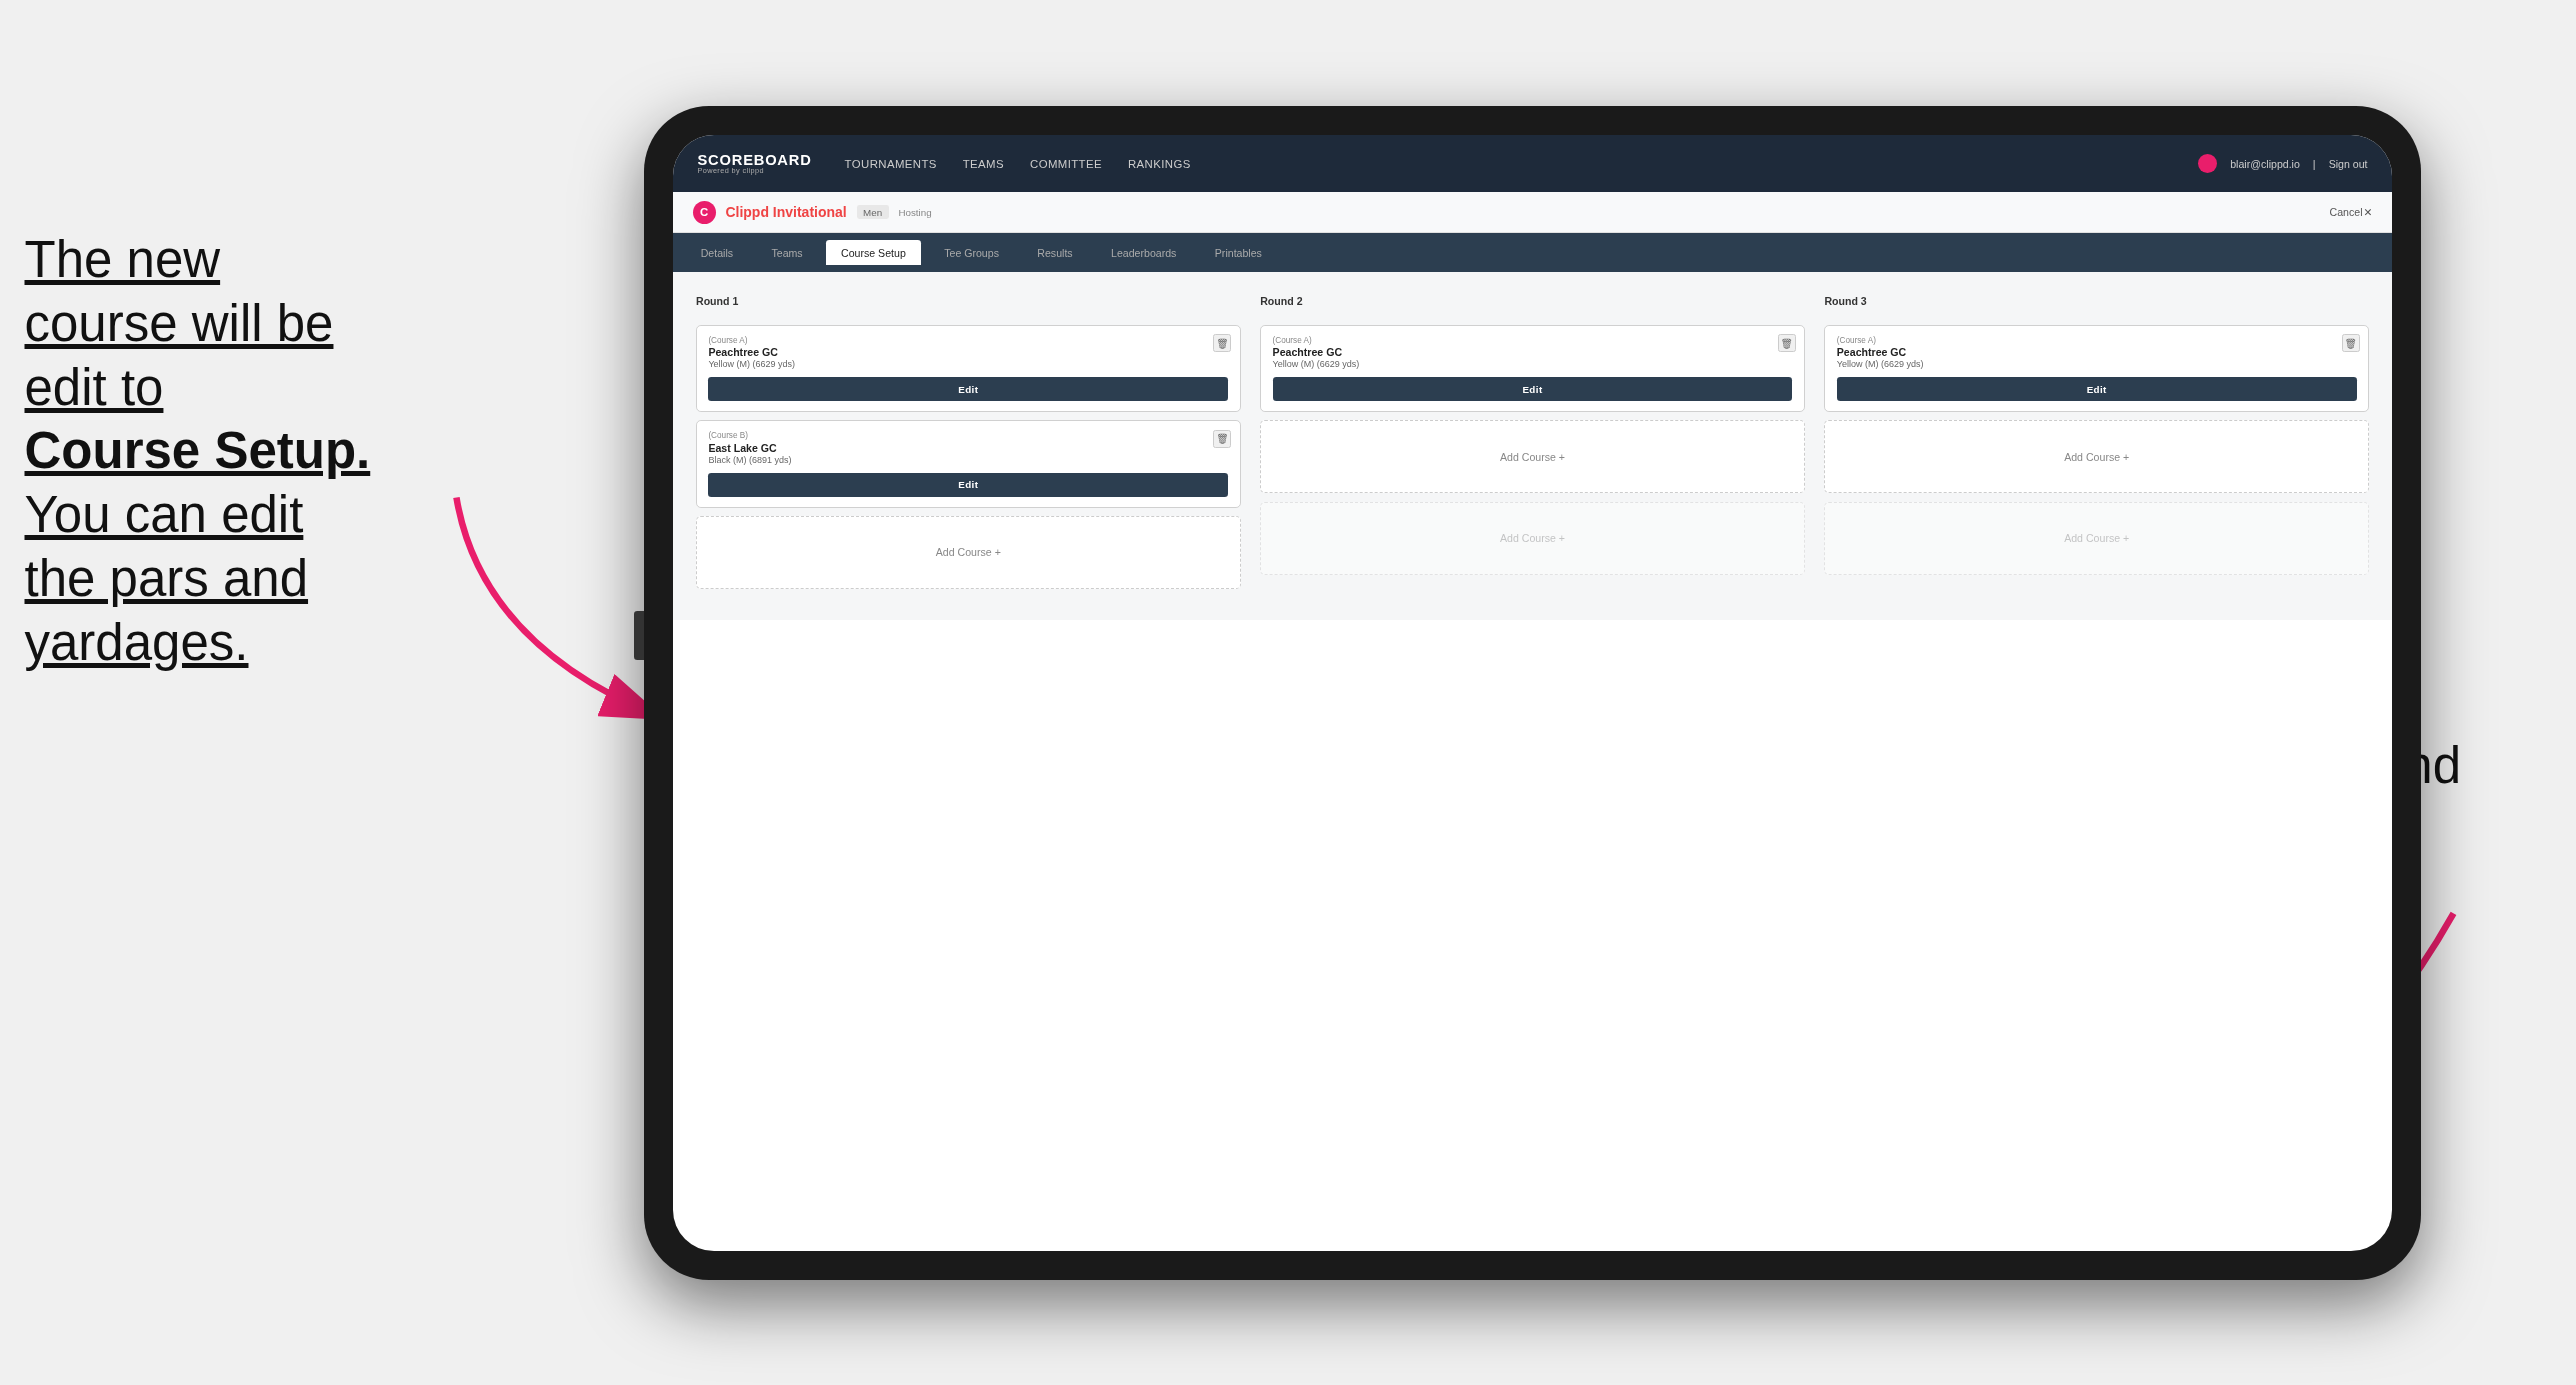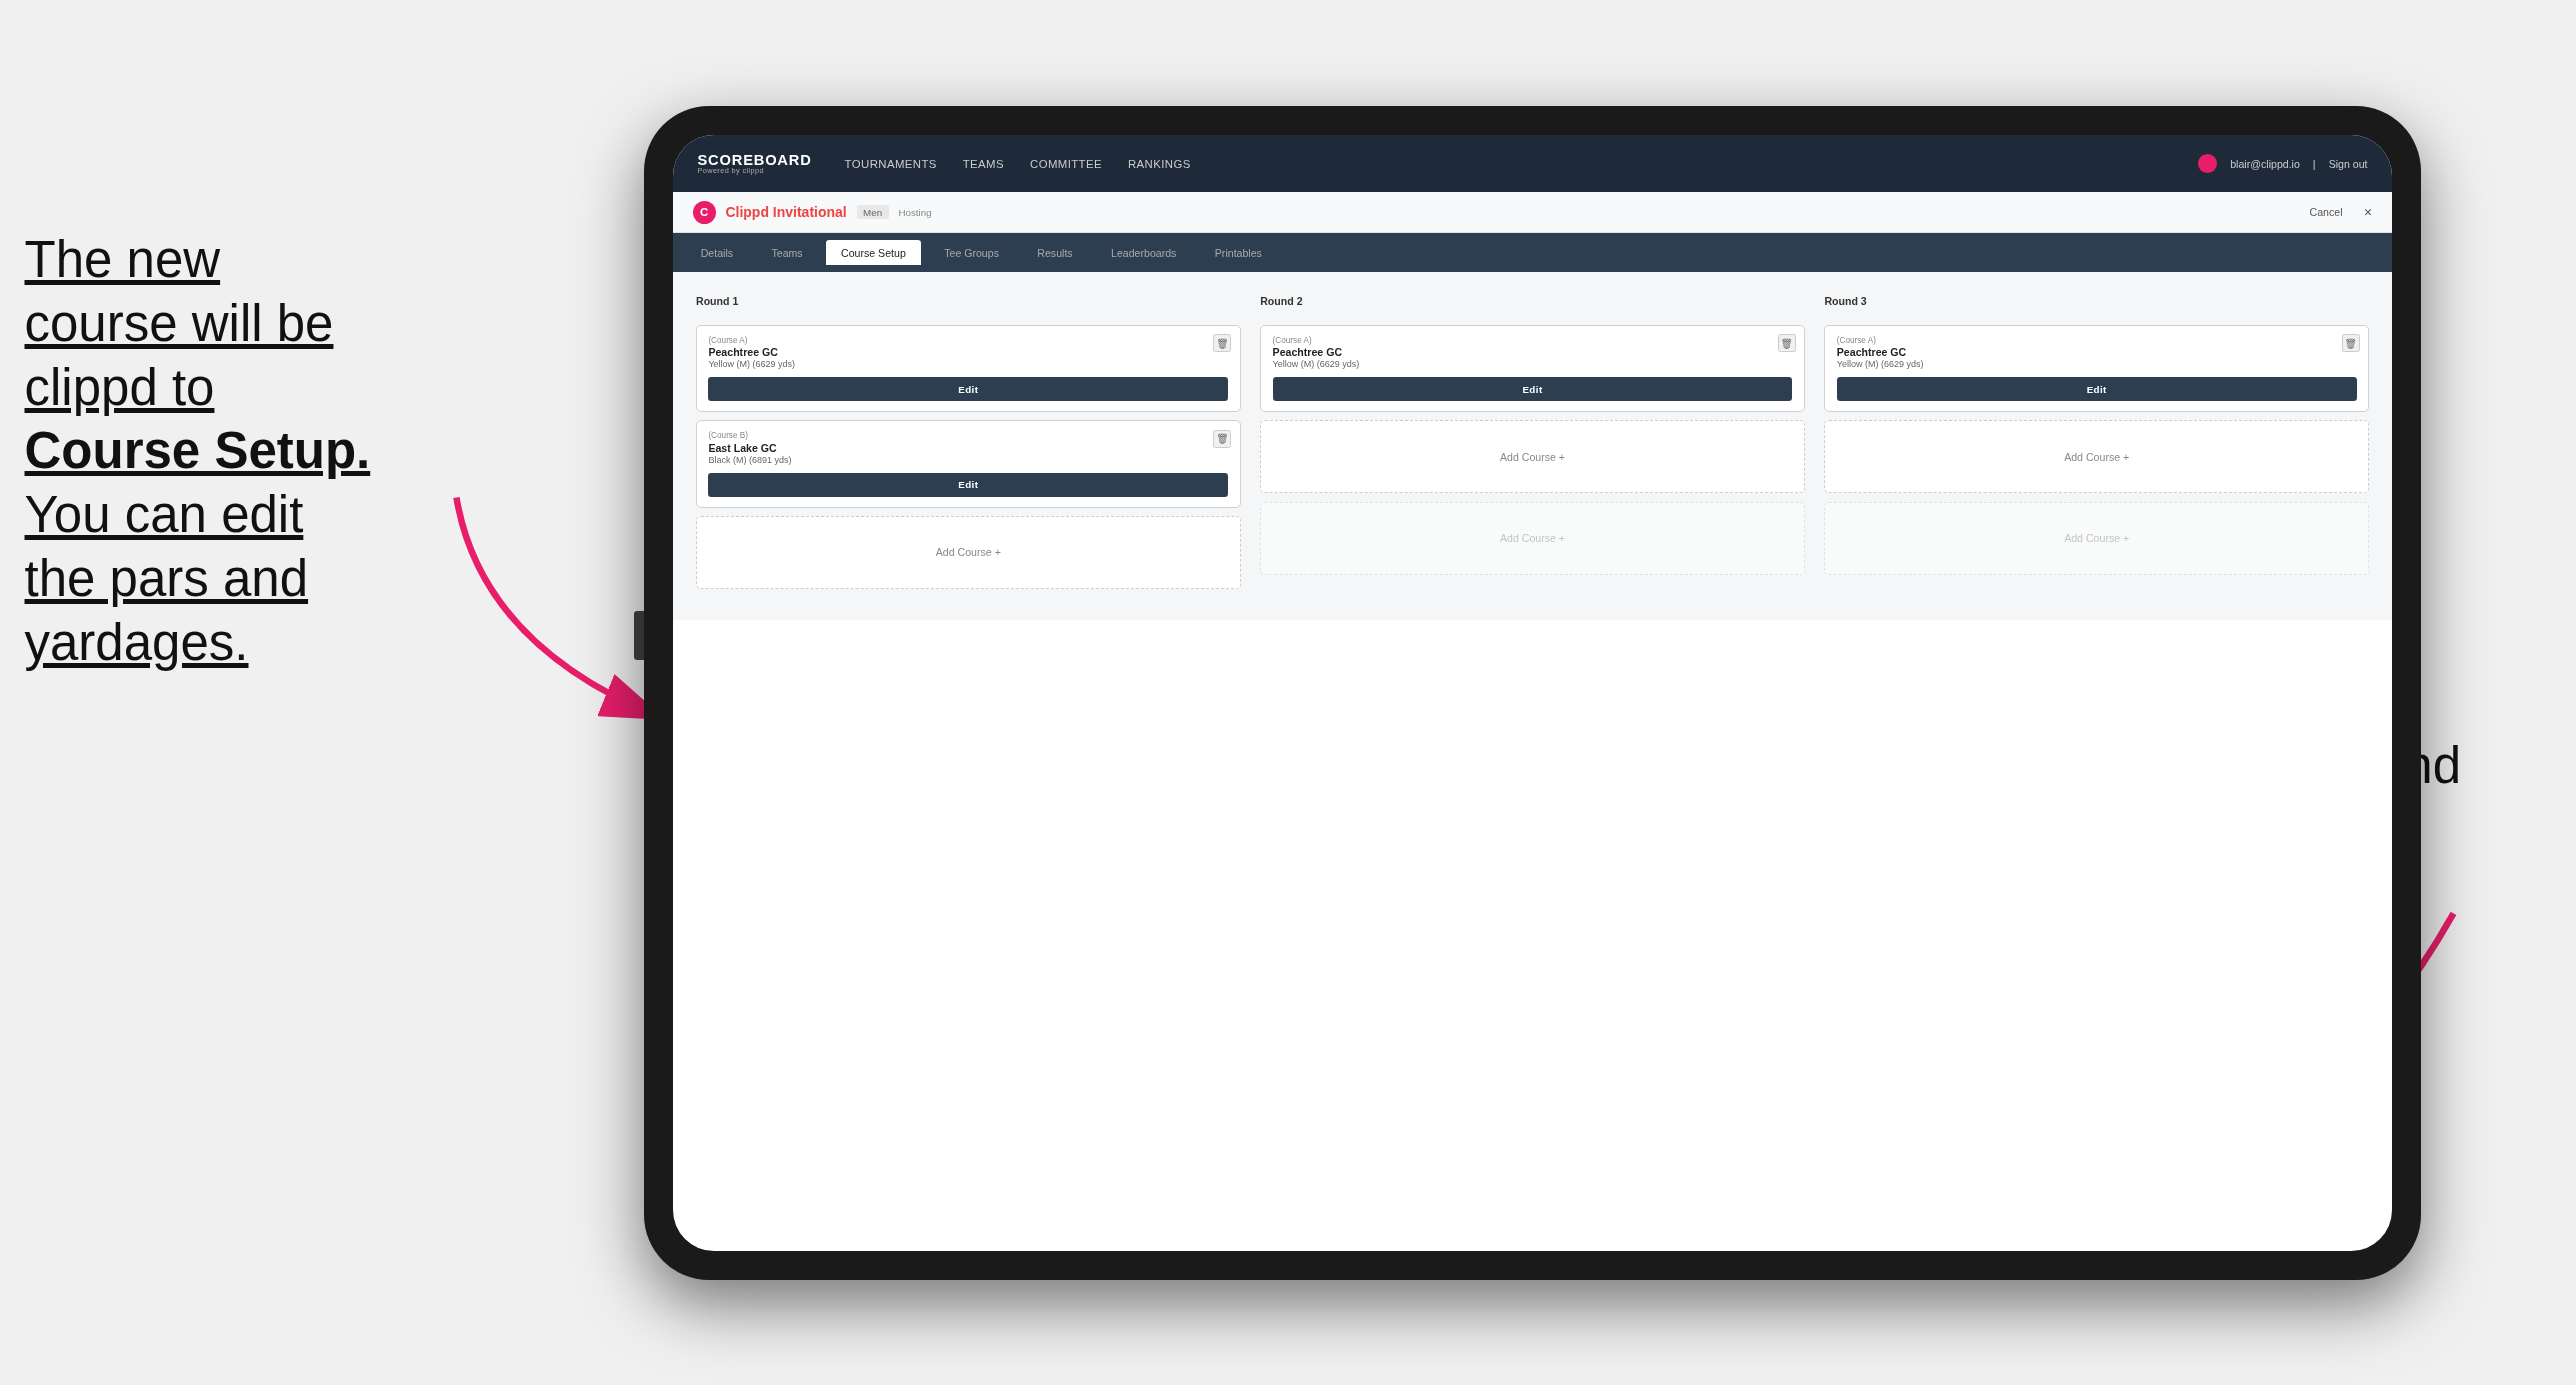--- a/index.html
+++ b/index.html
@@ -176,21 +176,21 @@
       color: #888;
     }
 
     .cancel-btn {
       margin-left: auto;
       font-size: 10.6px;
       color: #555;
       cursor: pointer;
       display: flex;
       align-items: center;
-      gap: 21px;
+      gap: 1px;
     }
 
     
     .tabs-bar {
       background: #2c3e50;
       height: 39px;
       display: flex;
       align-items: center;
       padding: 0 13px;
       gap: 9px;
@@ -321,21 +321,21 @@
     svg.arrow {
       overflow: visible;
     }
   </style>
 </head>
 <body>
 
 <div class="annotation-left">
   <span>The new</span><br>
   <span>course will be</span><br>
-  <span>clippd to</span><br>
+  <span>edit to</span><br>
   <strong>Course Setup.</strong><br>
   <span>You can edit</span><br>
   <span>the pars and</span><br>
   <span>yardages.</span>
 </div>
 
 <svg class="arrow" style="position:absolute; left:432px; top:481px; width:277px; height:261px;" viewBox="0 0 340 320" width="277" height="261">
   <defs>
     <marker id="arrowhead-left" markerWidth="10" markerHeight="7" refX="9" refY="3.5" orient="auto">
       <polygon points="0 0, 10 3.5, 0 7" fill="#e91e6b"></polygon>

